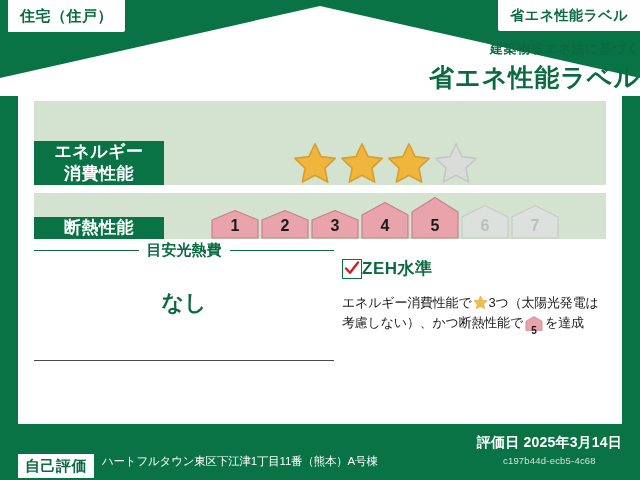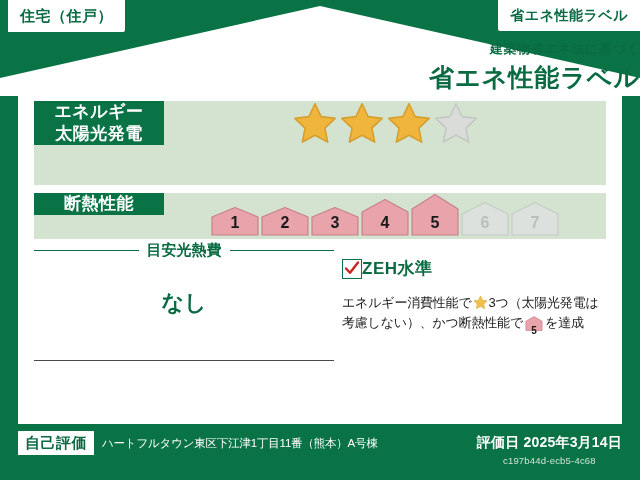--- a/index.html
+++ b/index.html
@@ -69,21 +69,21 @@
     left: 18px; top: 88px;
     width: 604px; height: 336px;
     background: #ffffff;
     z-index: 2;
     box-sizing: border-box;
   }
 
   
   .perf-row {
     display: flex;
-    align-items: flex-start;
+    align-items: flex-end;
     margin: 0 16px;
     background: #d3e3d0;
   }
   .perf-row.energy { margin-top: 13px; height: 84px; }
   .perf-row.insul  { margin-top: 8px;  height: 46px; }
 
   .perf-label {
     width: 130px;
     flex: 0 0 130px;
     background: #0a7346;
@@ -209,23 +209,23 @@
   
   .footer {
     position: absolute;
     left: 0; right: 0;
     bottom: 0;
     height: 56px;
     z-index: 3;
   }
   .footer-left {
     position: absolute;
-    left: 18px; top: 7px;
-    display: flex;
-    align-items: center;
+    left: 18px; top: 30px;
+    display: flex;
+    align-items: flex-start;
     gap: 8px;
   }
   .self-badge {
     background: #ffffff;
     color: #0a6b42;
     font-weight: bold;
     font-size: 15px;
     padding: 4px 7px 5px;
     line-height: 1;
     letter-spacing: 0.5px;
@@ -268,21 +268,21 @@
 
 <div class="corner-badge left">住宅（住戸）</div>
 <div class="corner-badge right">省エネ性能ラベル</div>
 
 <div class="card">
 
   <div class="perf-row energy">
     <div class="perf-label">
       <span>
         <span>エネルギー</span><br>
-        <span>太陽光発電</span>
+        <span>消費性能</span>
       </span>
     </div>
     <div class="perf-value">
       <div class="stars" id="stars-container">
           <svg class="star" viewBox="0 0 24 24">
             <path d="M12 1.5 L15.3 8.5 L23 9.5 L17.4 14.8 L18.9 22.4 L12 18.7 L5.1 22.4 L6.6 14.8 L1 9.5 L8.7 8.5 Z" fill="#f0b53c" stroke="#d79f2e" stroke-width="0.9" stroke-linejoin="round"></path>
           </svg>
           <svg class="star" viewBox="0 0 24 24">
             <path d="M12 1.5 L15.3 8.5 L23 9.5 L17.4 14.8 L18.9 22.4 L12 18.7 L5.1 22.4 L6.6 14.8 L1 9.5 L8.7 8.5 Z" fill="#f0b53c" stroke="#d79f2e" stroke-width="0.9" stroke-linejoin="round"></path>
           </svg>

